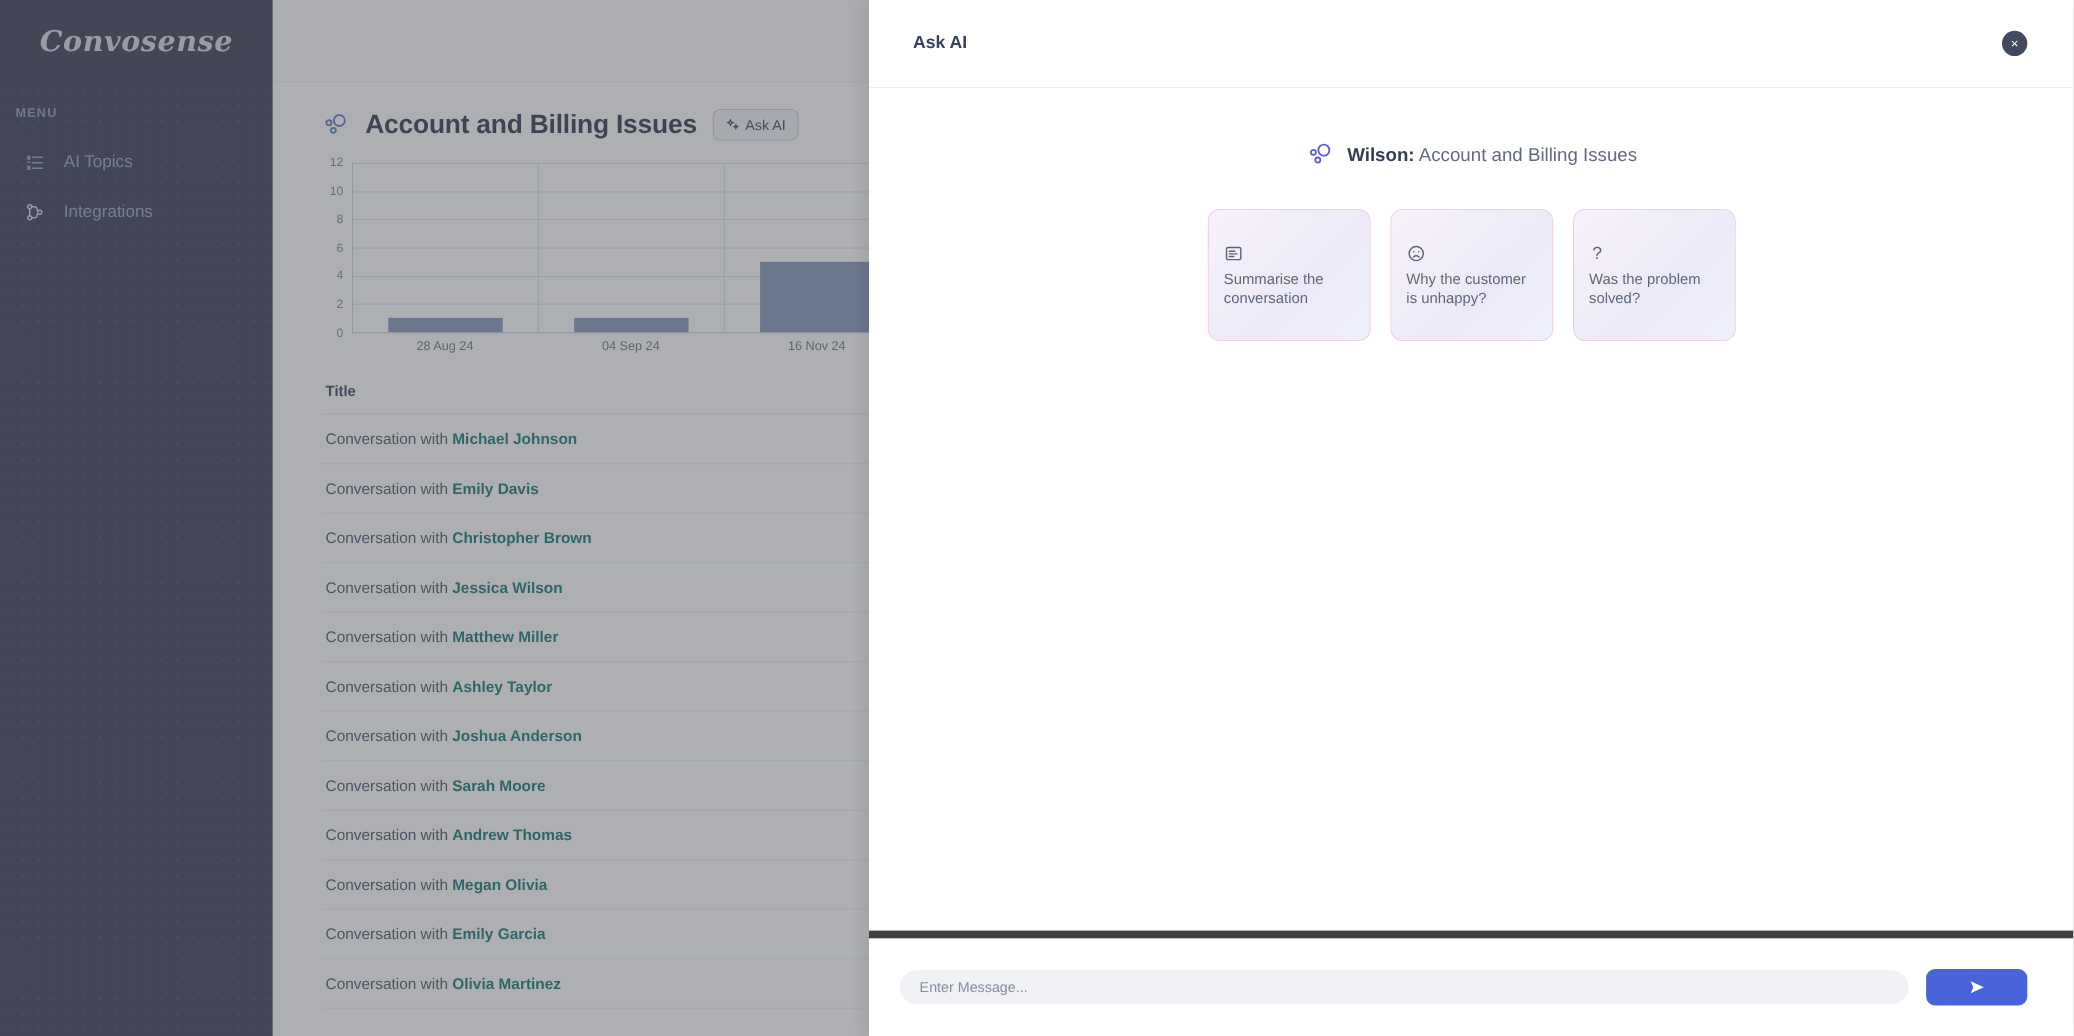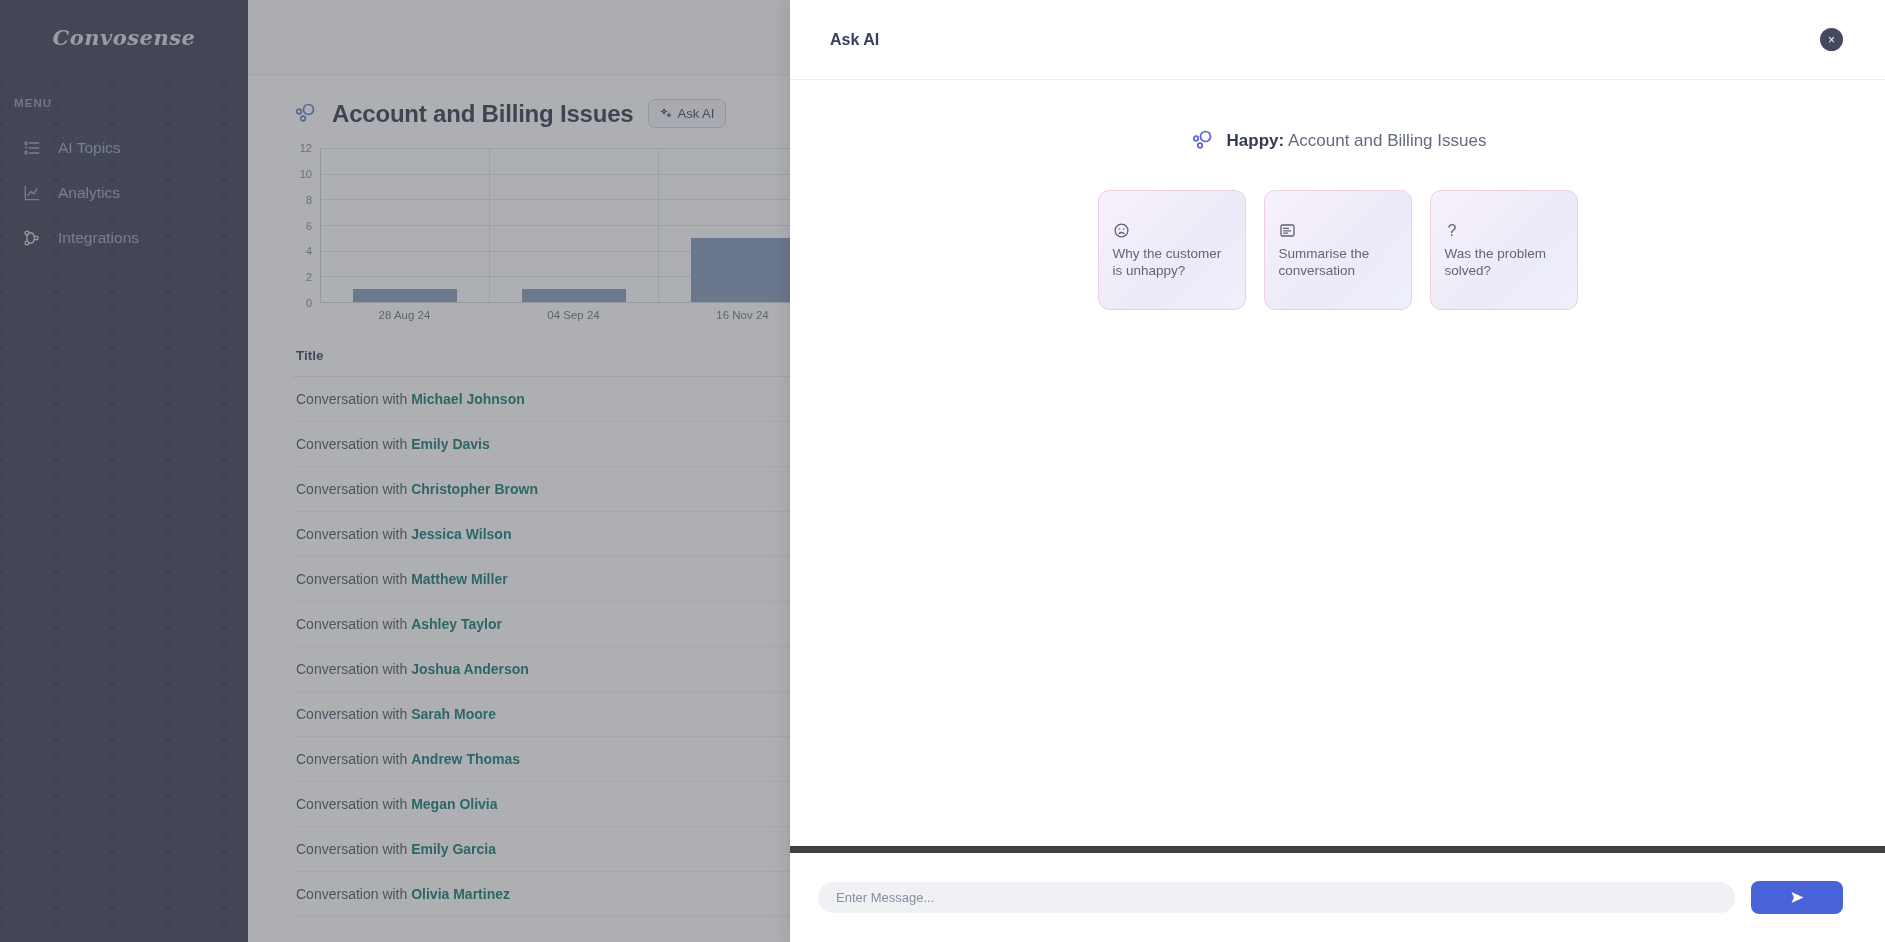--- a/index.html
+++ b/index.html
@@ -40,21 +40,21 @@
   }
   .logo-wrap {
     height: 75px;
     display: flex; align-items: center; justify-content: center;
     position: relative; z-index: 2;
   }
   .logo {
     font-family: "DejaVu Serif", serif;
     font-style: italic;
     font-weight: 700;
-    font-size: 21px;
+    font-size: 26px;
     letter-spacing: .5px;
     color: #d7dbe4;
   }
   .menu-label {
     position: relative; z-index: 2;
     margin: 22px 0 0 14px;
     font-size: 11.5px;
     letter-spacing: 1.1px;
     color: #8e95a8;
     font-weight: 600;
@@ -236,29 +236,20 @@
       <nav class="nav">
         <div class="nav-item">
           <span class="ico">
             <svg viewBox="0 0 24 24" fill="none" stroke="#9aa2b6" stroke-width="1.6" stroke-linecap="round">
               <path d="M9 6h11M9 12h11M9 18h11"></path>
                 <path d="M4 5h2v3H4zM4 16h2v3H4z"></path>
                 <path d="M4 11.5h2"></path>
             </svg>
           </span>
           <span>AI Topics</span>
-        </div>
-        <div class="nav-item">
-          <span class="ico">
-            <svg viewBox="0 0 24 24" fill="none" stroke="#9aa2b6" stroke-width="1.6" stroke-linecap="round" stroke-linejoin="round">
-              <path d="M4 4v16h16"></path>
-                <path d="M7 15l4-5 3 3 4-6"></path>
-            </svg>
-          </span>
-          <span>Analytics</span>
         </div>
         <div class="nav-item">
           <span class="ico">
             <svg viewBox="0 0 24 24" fill="none" stroke="#cfd4e0" stroke-width="1.6" stroke-linecap="round">
               <circle cx="6" cy="6" r="2.2"></circle>
                 <circle cx="6" cy="18" r="2.2"></circle>
                 <circle cx="17" cy="12" r="2.2"></circle>
               <path d="M6 8.2v7.6M8.2 6h3a3 3 0 013 3v1M8.2 18h3a3 3 0 003-3v-1"></path>
             </svg>
           </span>
@@ -428,54 +419,54 @@
 
     <div class="ai-body">
       <div class="topic-row">
         <span class="bubbles">
           <svg viewBox="0 0 26 26" fill="none" stroke="#5b63d8" stroke-width="1.7">
             <circle cx="16.5" cy="8.5" r="5"></circle>
               <circle cx="7" cy="10.5" r="2.3"></circle>
               <circle cx="11" cy="17.5" r="2.3"></circle>
           </svg>
         </span>
-        <span class="topic-text"><b>Happy:</b><span> Account and Billing Issues</span></span>
+        <span class="topic-text"><b>Wilson:</b><span> Account and Billing Issues</span></span>
       </div>
 
       <div class="cards">
+        <div class="card">
+          <span class="c-ico">
+            <svg viewBox="0 0 17 17" fill="none" stroke="#5c6378" stroke-width="1.3" stroke-linecap="round">
+              <rect x="2" y="3" width="13" height="11" rx="1.4"></rect>
+                <path d="M4.6 6.4h5M4.6 8.8h7M4.6 11.1h4"></path>
+            </svg>
+          </span>
+          <span class="c-text">
+            <span>Summarise the</span><br>
+            <span>conversation</span>
+          </span>
+        </div>
+
         <div class="card">
           <span class="c-ico">
             <svg viewBox="0 0 17 17" fill="none" stroke="#5c6378" stroke-width="1.3" stroke-linecap="round">
               <circle cx="8.5" cy="8.5" r="6.4"></circle>
                 <circle cx="6.2" cy="6.9" r=".75" fill="#5c6378" stroke="none"></circle>
               <circle cx="10.8" cy="6.9" r=".75" fill="#5c6378" stroke="none"></circle>
                 <path d="M6 11.6c1.5-1.3 3.5-1.3 5 0"></path>
             </svg>
           </span>
           <span class="c-text">
             <span>Why the customer</span><br>
             <span>is unhappy?</span>
           </span>
         </div>
 
         <div class="card">
           <span class="c-ico">
-            <svg viewBox="0 0 17 17" fill="none" stroke="#5c6378" stroke-width="1.3" stroke-linecap="round">
-              <rect x="2" y="3" width="13" height="11" rx="1.4"></rect>
-                <path d="M4.6 6.4h5M4.6 8.8h7M4.6 11.1h4"></path>
-            </svg>
-          </span>
-          <span class="c-text">
-            <span>Summarise the</span><br>
-            <span>conversation</span>
-          </span>
-        </div>
-
-        <div class="card">
-          <span class="c-ico">
               <span class="qm">?</span>
             </span>
           <span class="c-text">
             <span>Was the problem</span><br>
             <span>solved?</span>
           </span>
         </div>
       </div>
     </div>
 

